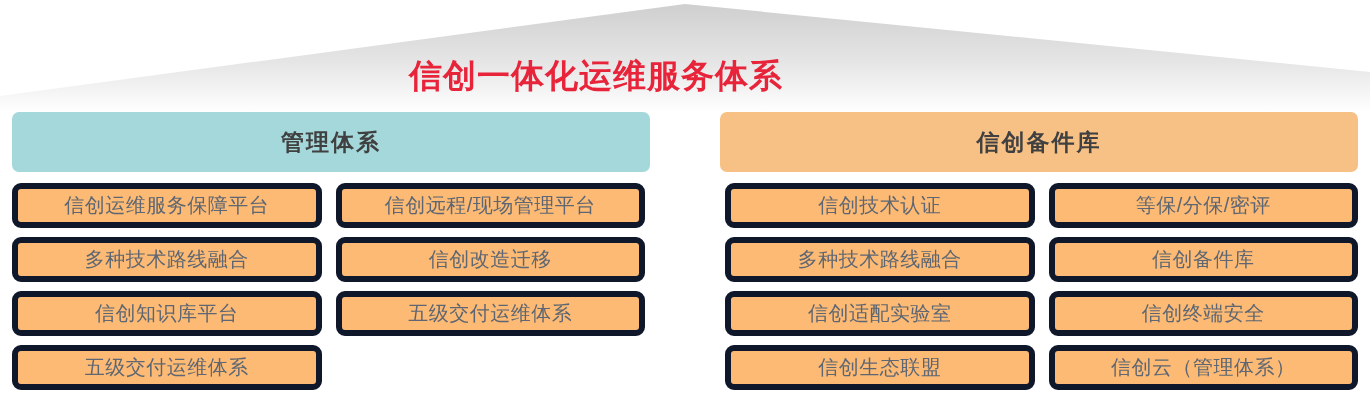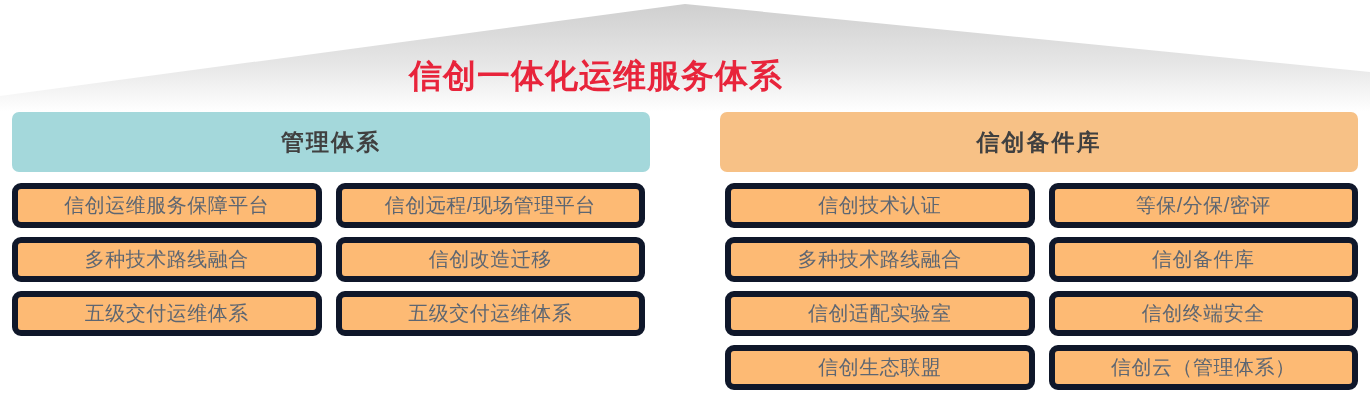--- a/index.html
+++ b/index.html
@@ -138,20 +138,21 @@
   <div class="main-title">信创一体化运维服务体系</div>
 
   <div class="blocks">
 
     <div class="block left">
       <div class="block-header" style="background:#A4D8DB">管理体系</div>
       <div class="block-grid">
         <div class="col">
           <div class="card">信创运维服务保障平台</div>
           <div class="card">多种技术路线融合</div>
+          <div class="card">信创知识库平台</div>
           <div class="card">五级交付运维体系</div>
         </div>
         <div class="col">
           <div class="card">信创远程/现场管理平台</div>
           <div class="card">信创改造迁移</div>
           <div class="card">五级交付运维体系</div>
         </div>
       </div>
     </div>
 

